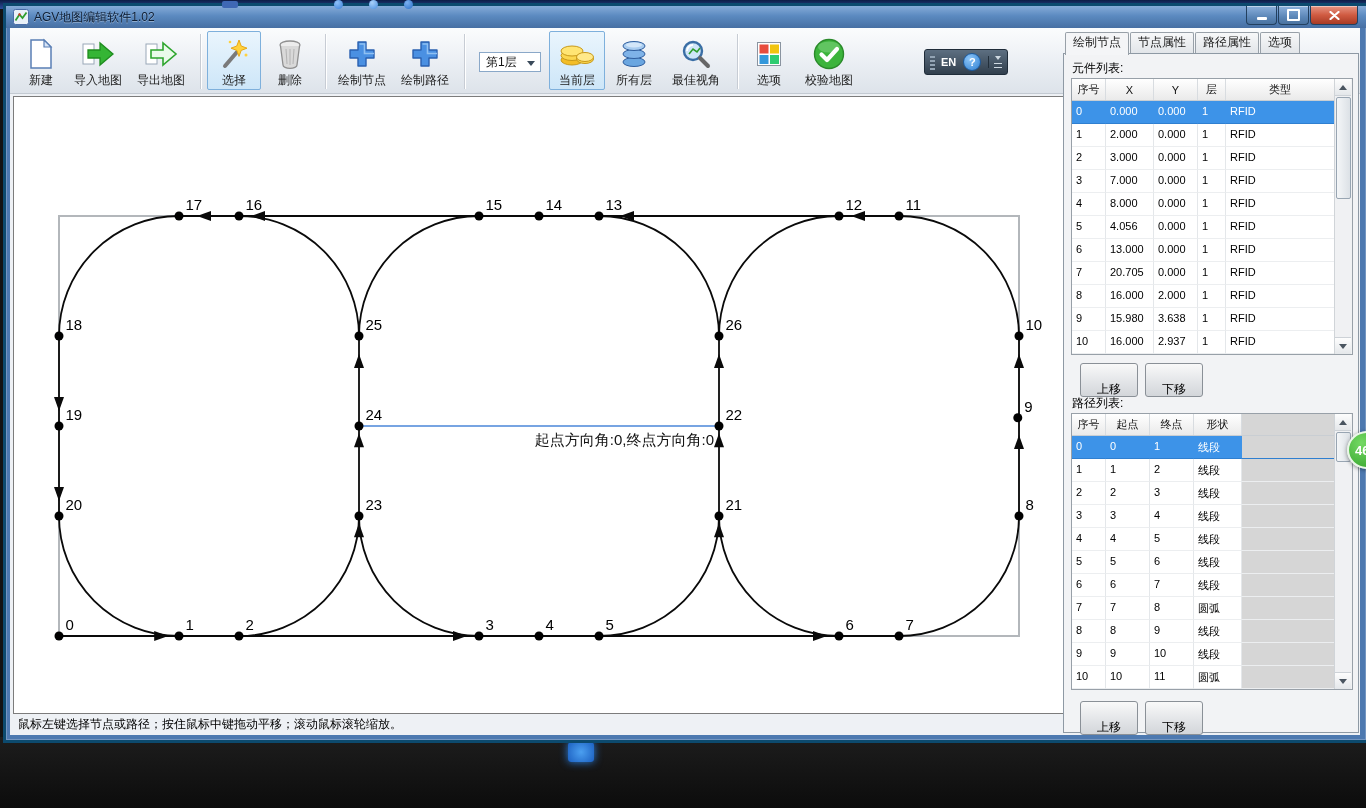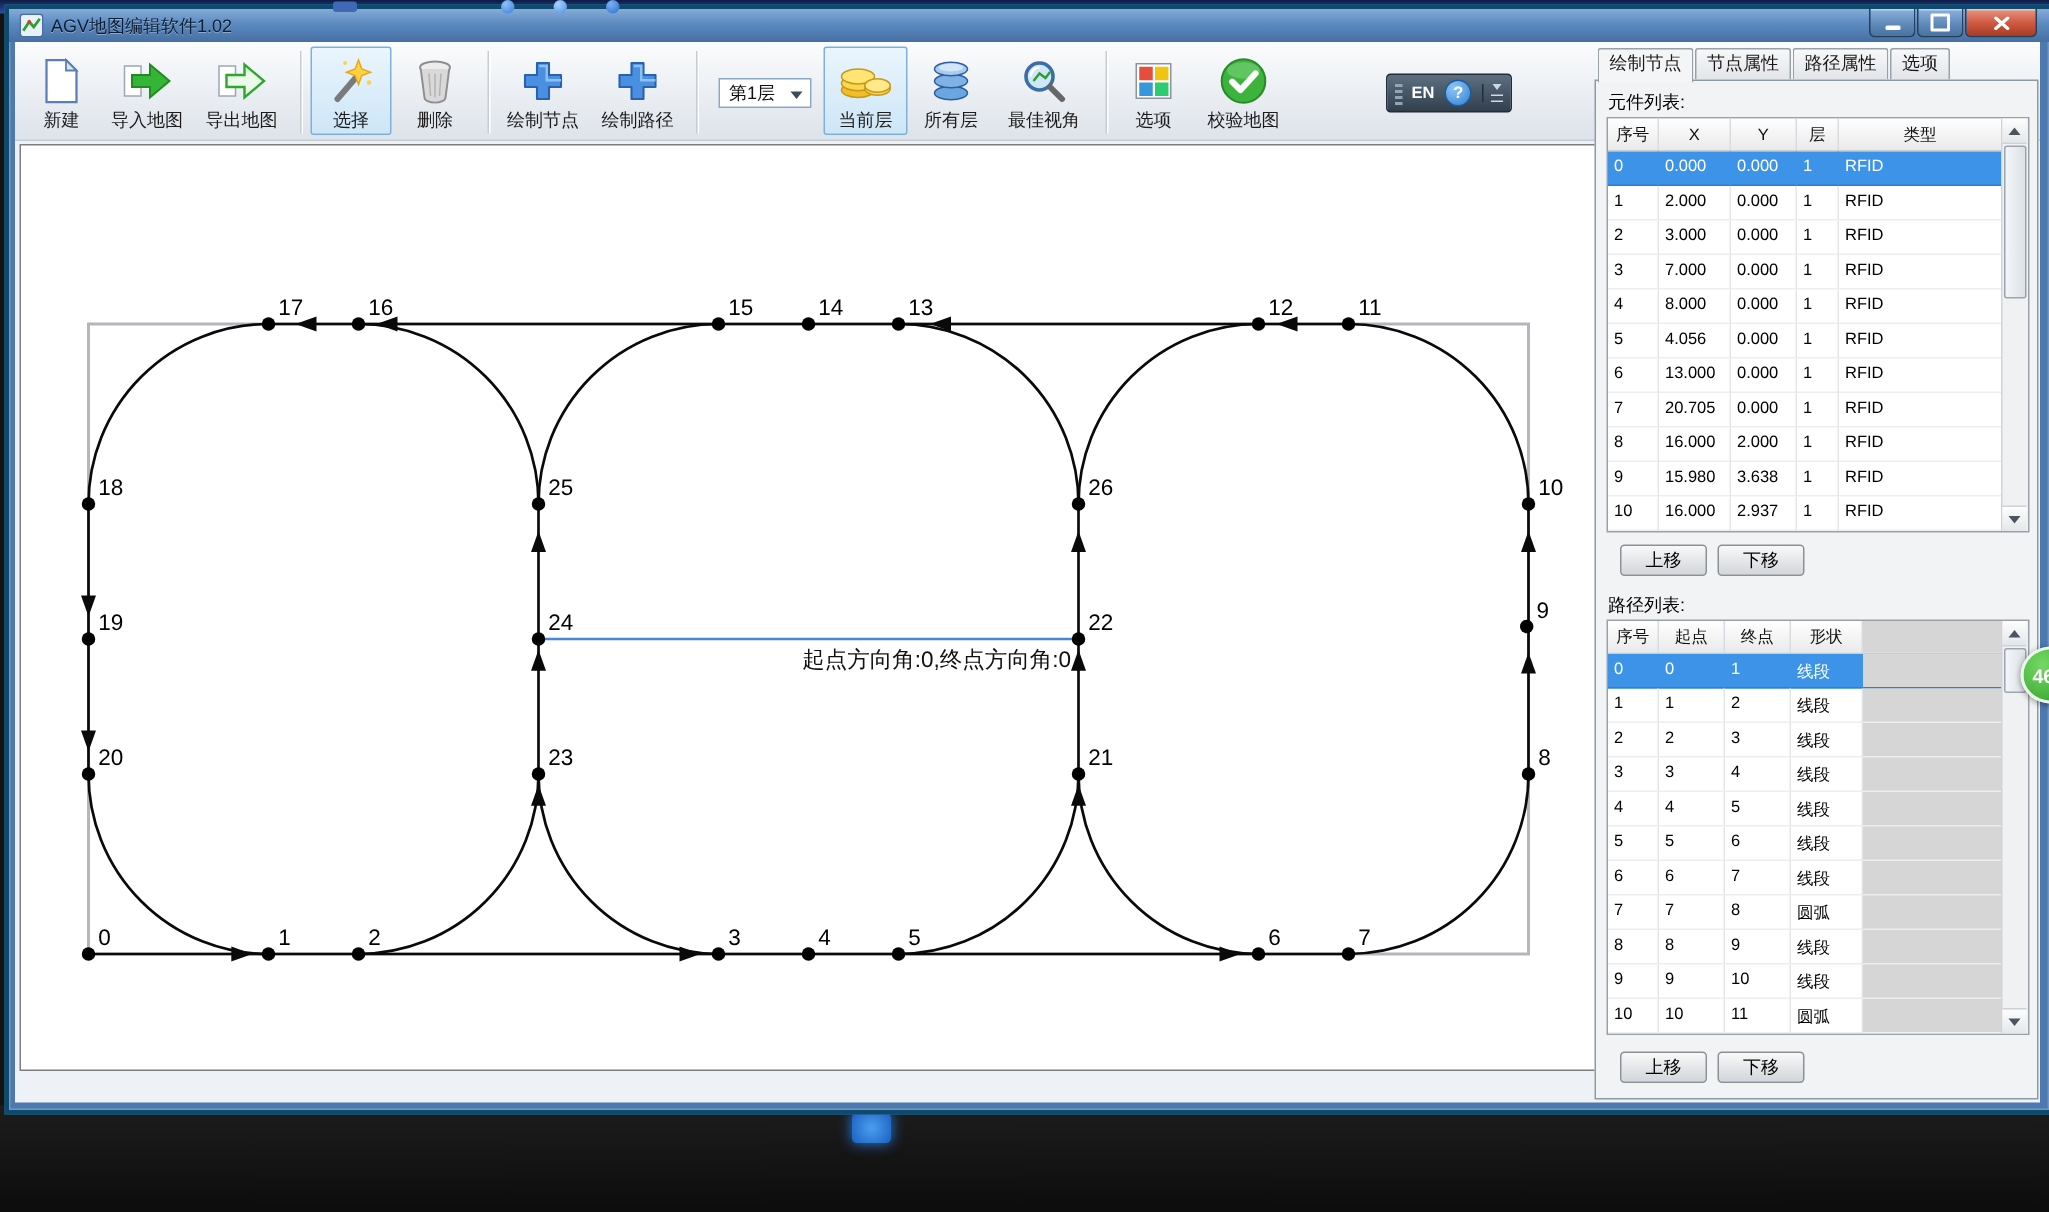--- a/index.html
+++ b/index.html
@@ -57,21 +57,21 @@
   .trow.sel .tcell{background:#3d93e8;color:#fff;border-right-color:#3d93e8;border-bottom-color:#2f7fd0}
   .tcell.tfill{background:#d6d6d6 !important;border-right:none;color:transparent}
   .trow.sel .tcell.tfill{background:#d6d6d6 !important}
   .vscroll{position:absolute;right:0;top:0;bottom:0;width:17px;background:#f0f1f3;border-left:1px solid #d0d4d8}
   .vs-btn{position:absolute;left:0;width:16px;height:16px;background:linear-gradient(#fdfdfd,#e4e7ea);display:flex;align-items:center;justify-content:center}
   .vs-up{top:0;border-bottom:1px solid #cdd2d7}
   .vs-down{bottom:0;border-top:1px solid #cdd2d7}
   .tri-up{width:0;height:0;border-left:4px solid transparent;border-right:4px solid transparent;border-bottom:5px solid #4a5560}
   .tri-down{width:0;height:0;border-left:4px solid transparent;border-right:4px solid transparent;border-top:5px solid #4a5560}
   .vs-thumb{position:absolute;left:1px;width:13px;border:1px solid #98a5b2;border-radius:2px;background:linear-gradient(90deg,#f4f6f8,#dce1e6)}
-  .panel-btn{position:absolute;width:58px;height:21px;font-size:12px;border:1px solid #8a9097;border-radius:3px;background:linear-gradient(#f9f9f9,#e3e5e8 55%,#d3d6da);color:#000;font-family:inherit;padding:0;line-height:19px}
+  .panel-btn{position:absolute;width:58px;height:21px;font-size:12px;border:1px solid #8a9097;border-radius:3px;background:linear-gradient(#f9f9f9,#e3e5e8 55%,#d3d6da);color:#000;font-family:inherit;padding:16px;line-height:19px}
   
   .badge{position:absolute;left:1347px;top:431px;width:40px;height:38px;border-radius:50%;background:radial-gradient(circle at 35% 30%,#74d964,#2f9e27);border:2px solid #eaf6e8;box-shadow:0 1px 4px rgba(0,0,0,.45);color:#fff;font-size:13px;font-weight:bold;display:flex;align-items:center;box-sizing:border-box;padding-left:6px;z-index:90}
   
   .bottom-area{position:absolute;left:0;top:737px;width:100%;height:71px;background:linear-gradient(#1d1d1d,#0c0c0c)}
   .blue-fragment{position:absolute;left:568px;top:5px;width:26px;height:20px;border-radius:3px;background:radial-gradient(circle,#4b9ff0,#1b5fc0);box-shadow:0 0 9px #2a7fe0}
 </style>
 </head>
 <body>
 
 <div class="taskbar-strip"></div>
@@ -570,20 +570,21 @@
                 <span class="tri-down"></span>
               </div>
               <div class="vs-thumb" style="top:18px;height:28px"></div>
             </div>
           </div>
         <button class="panel-btn" style="left:16px;top:647px">上移</button>
         <button class="panel-btn" style="left:81px;top:647px">下移</button>
       </div>
     </div>
 
+    <div class="statusbar">鼠标左键选择节点或路径；按住鼠标中键拖动平移；滚动鼠标滚轮缩放。</div>
   </div>
 </div>
 
 <div class="badge">
   <span>46</span>
 </div>
 
 <div class="bottom-area">
   <div class="blue-fragment"></div>
 </div>

